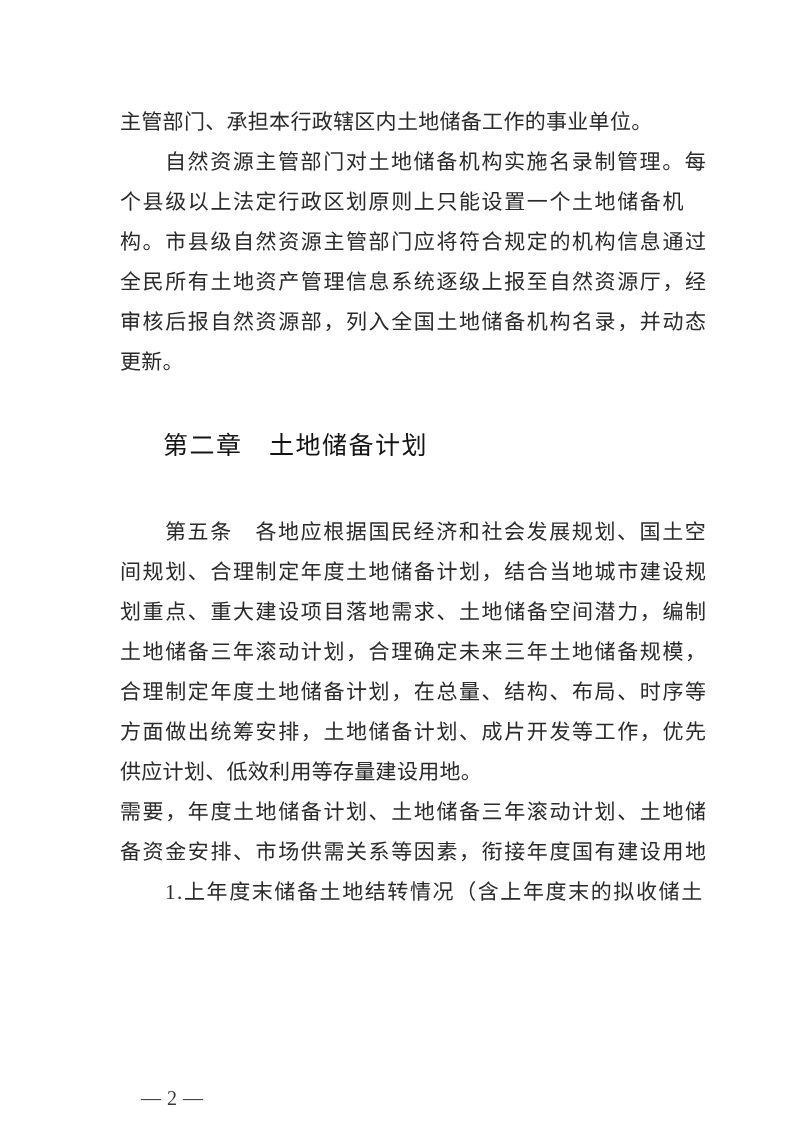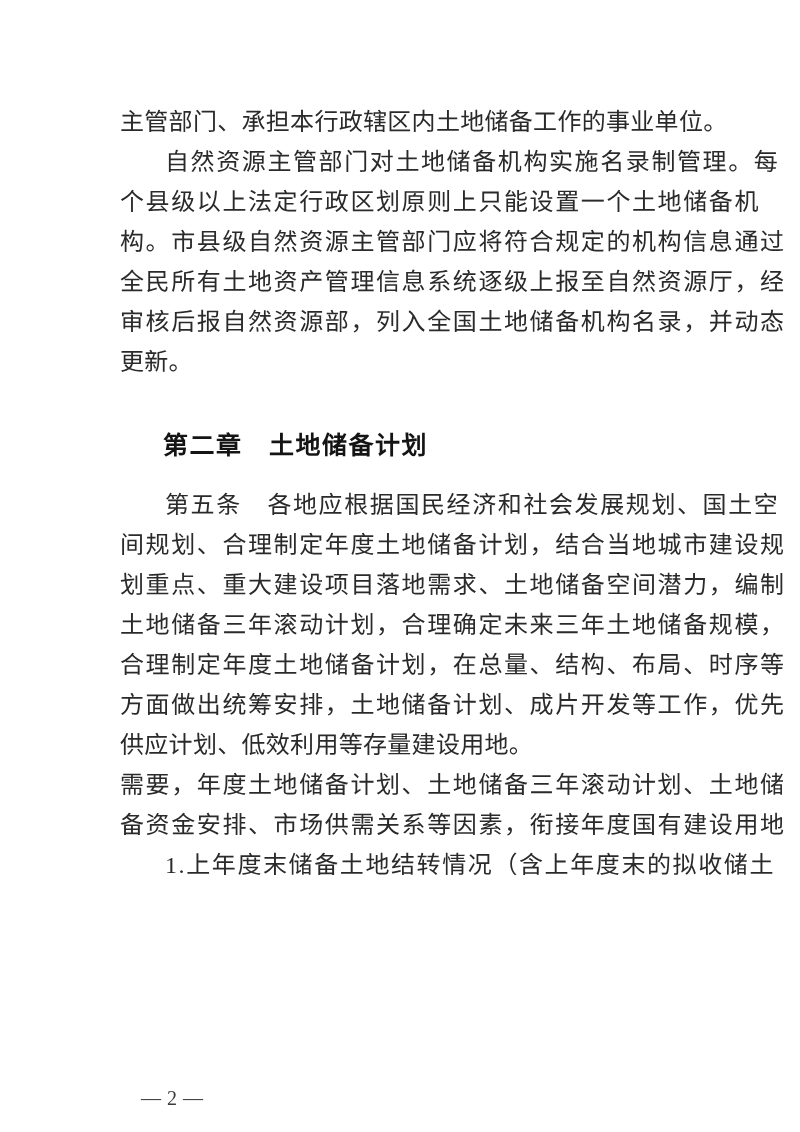--- a/index.html
+++ b/index.html
@@ -18,37 +18,37 @@
   }
   .doc-content {
     position: absolute;
     left: 120px;
     top: 102px;
     width: 604px;
   }
   .t-line {
     height: 40px;
     line-height: 40px;
-    font-size: 24px;
+    font-size: 21px;
     letter-spacing: 1.6px;
     color: #2a2a2a;
     white-space: pre;
   }
   .t-line.indent {
     padding-left: 45px;
   }
   .t-line.tight {
     letter-spacing: 0.3px;
   }
   .chapter-heading {
-    margin: 43px 0 20px 43px;
+    margin: 43px 0 47px 43px;
     height: 40px;
     line-height: 40px;
     font-family: "Liberation Sans", "DejaVu Sans", sans-serif;
-    font-weight: bold;
+    font-weight: normal;
     font-size: 25px;
     letter-spacing: 1.5px;
     color: #141414;
     white-space: pre;
   }
   .page-footer {
     position: absolute;
     left: 119px;
     top: 1038px;
     height: 40px;

